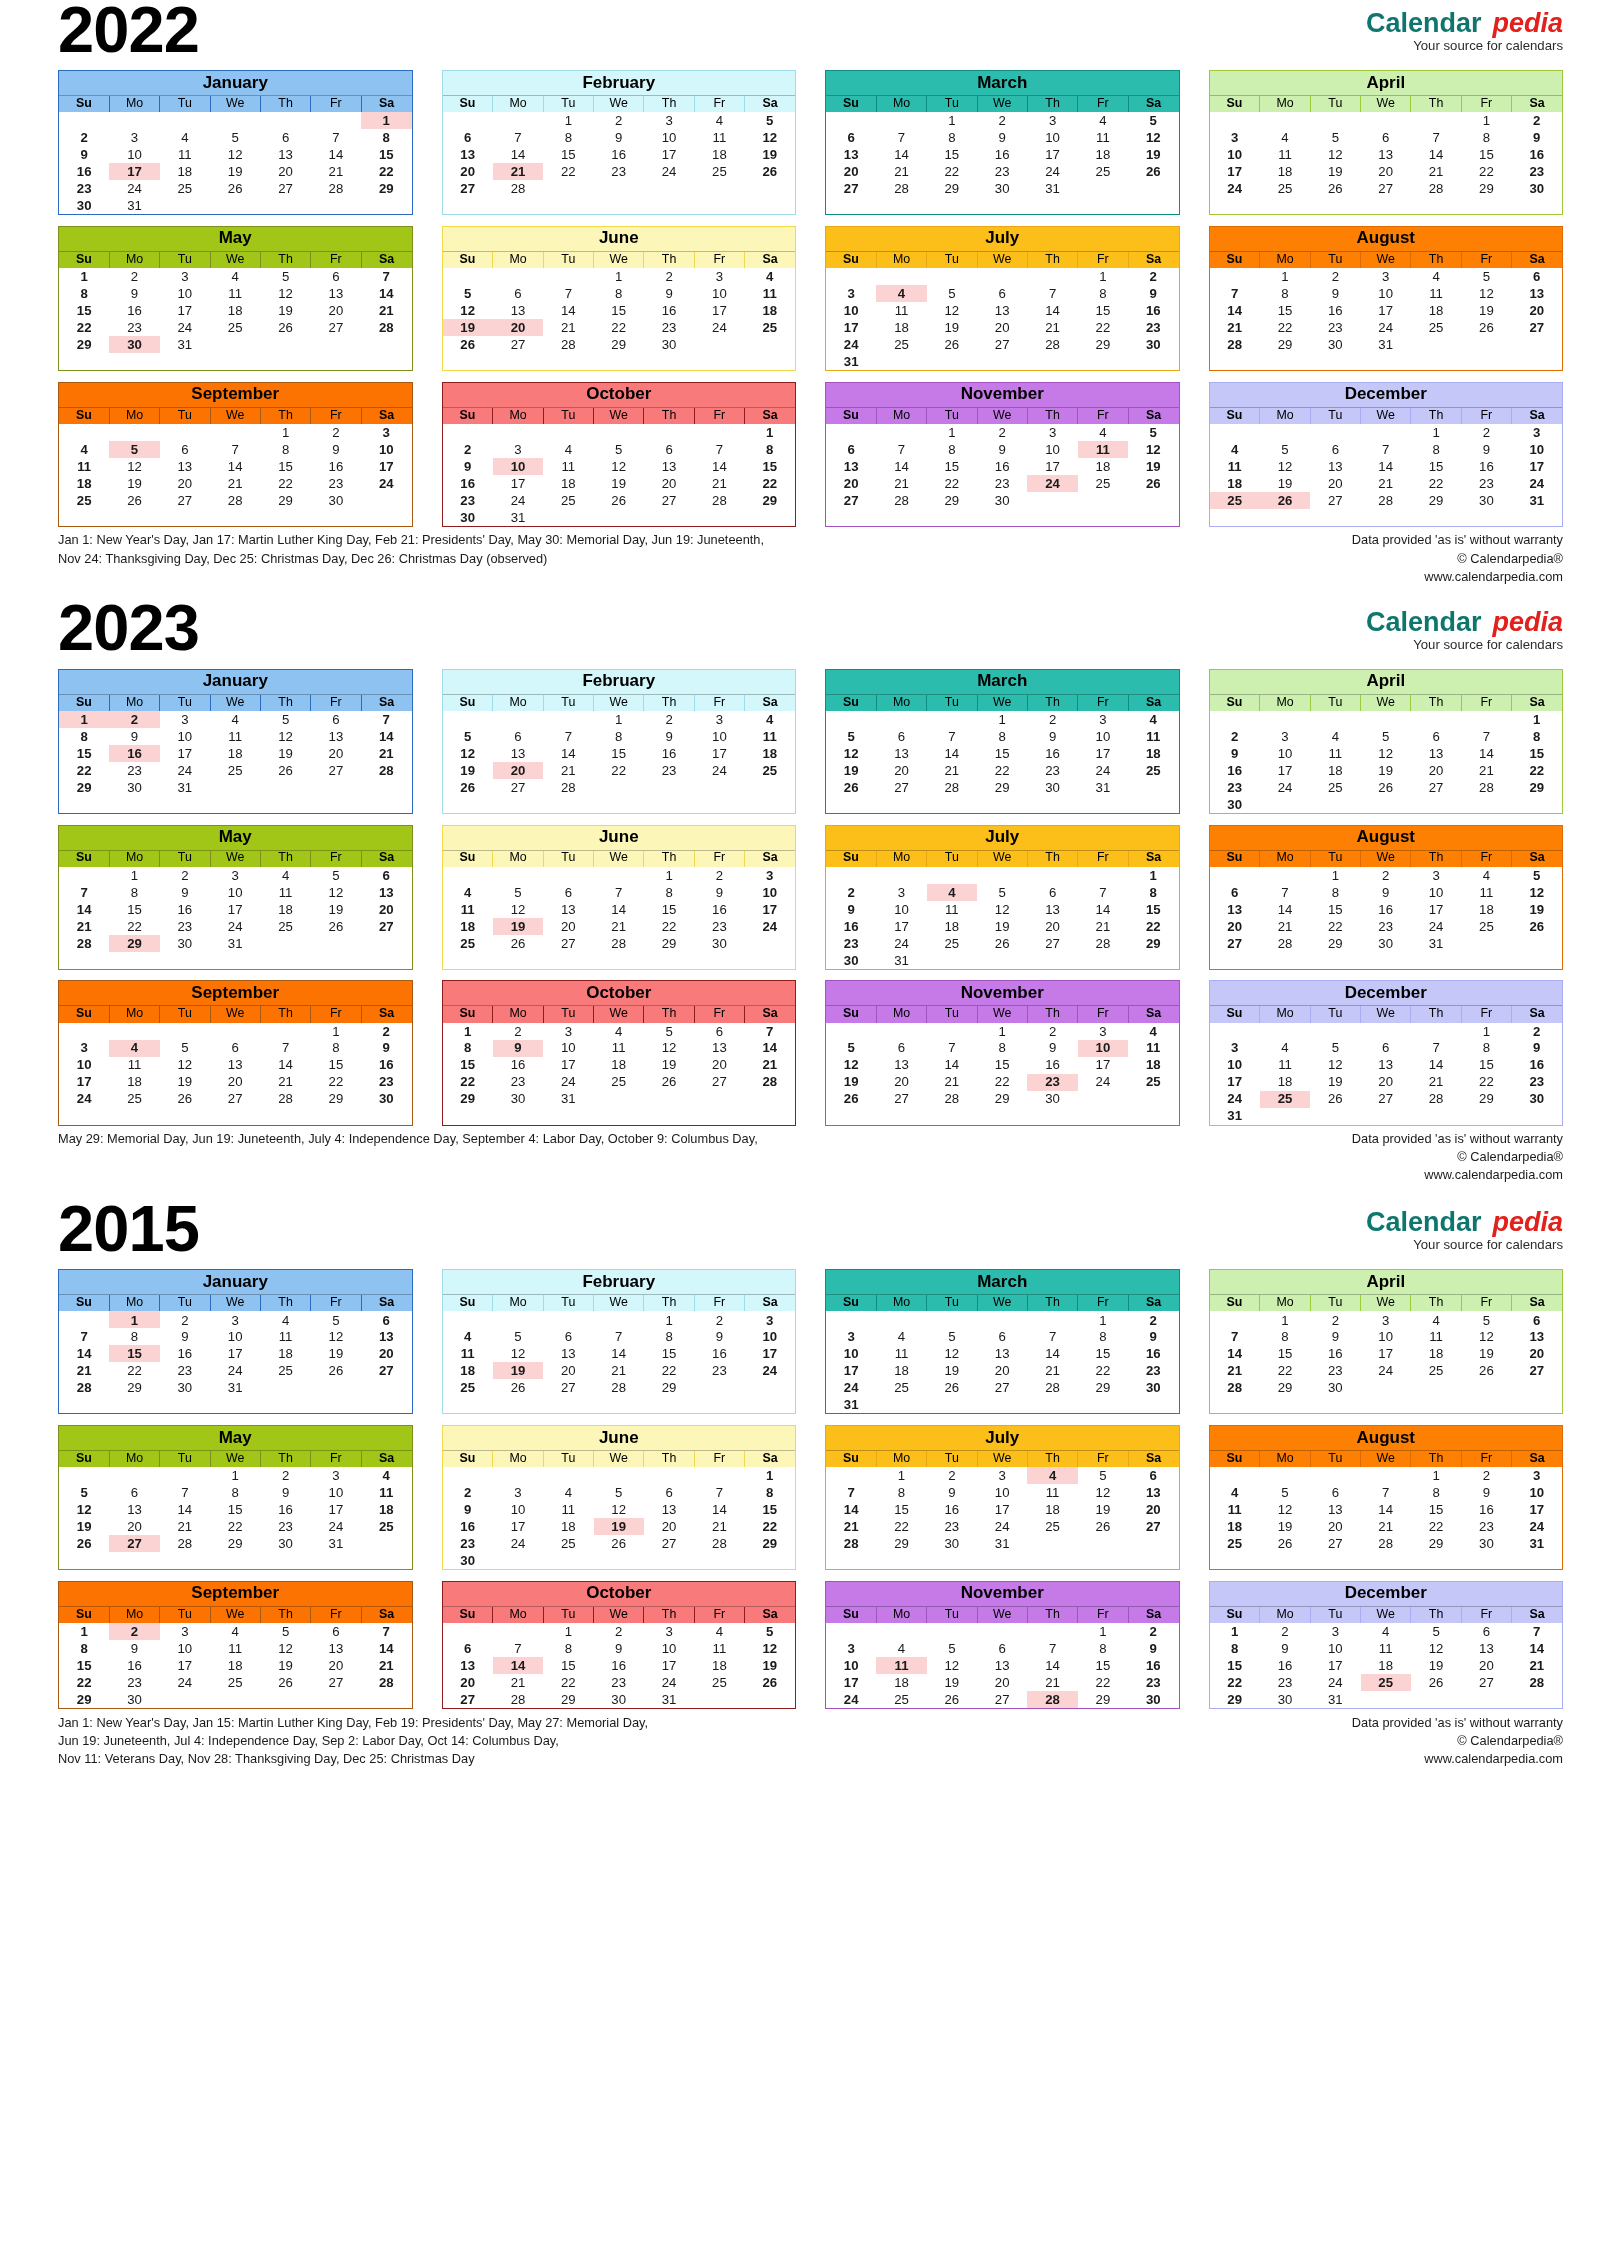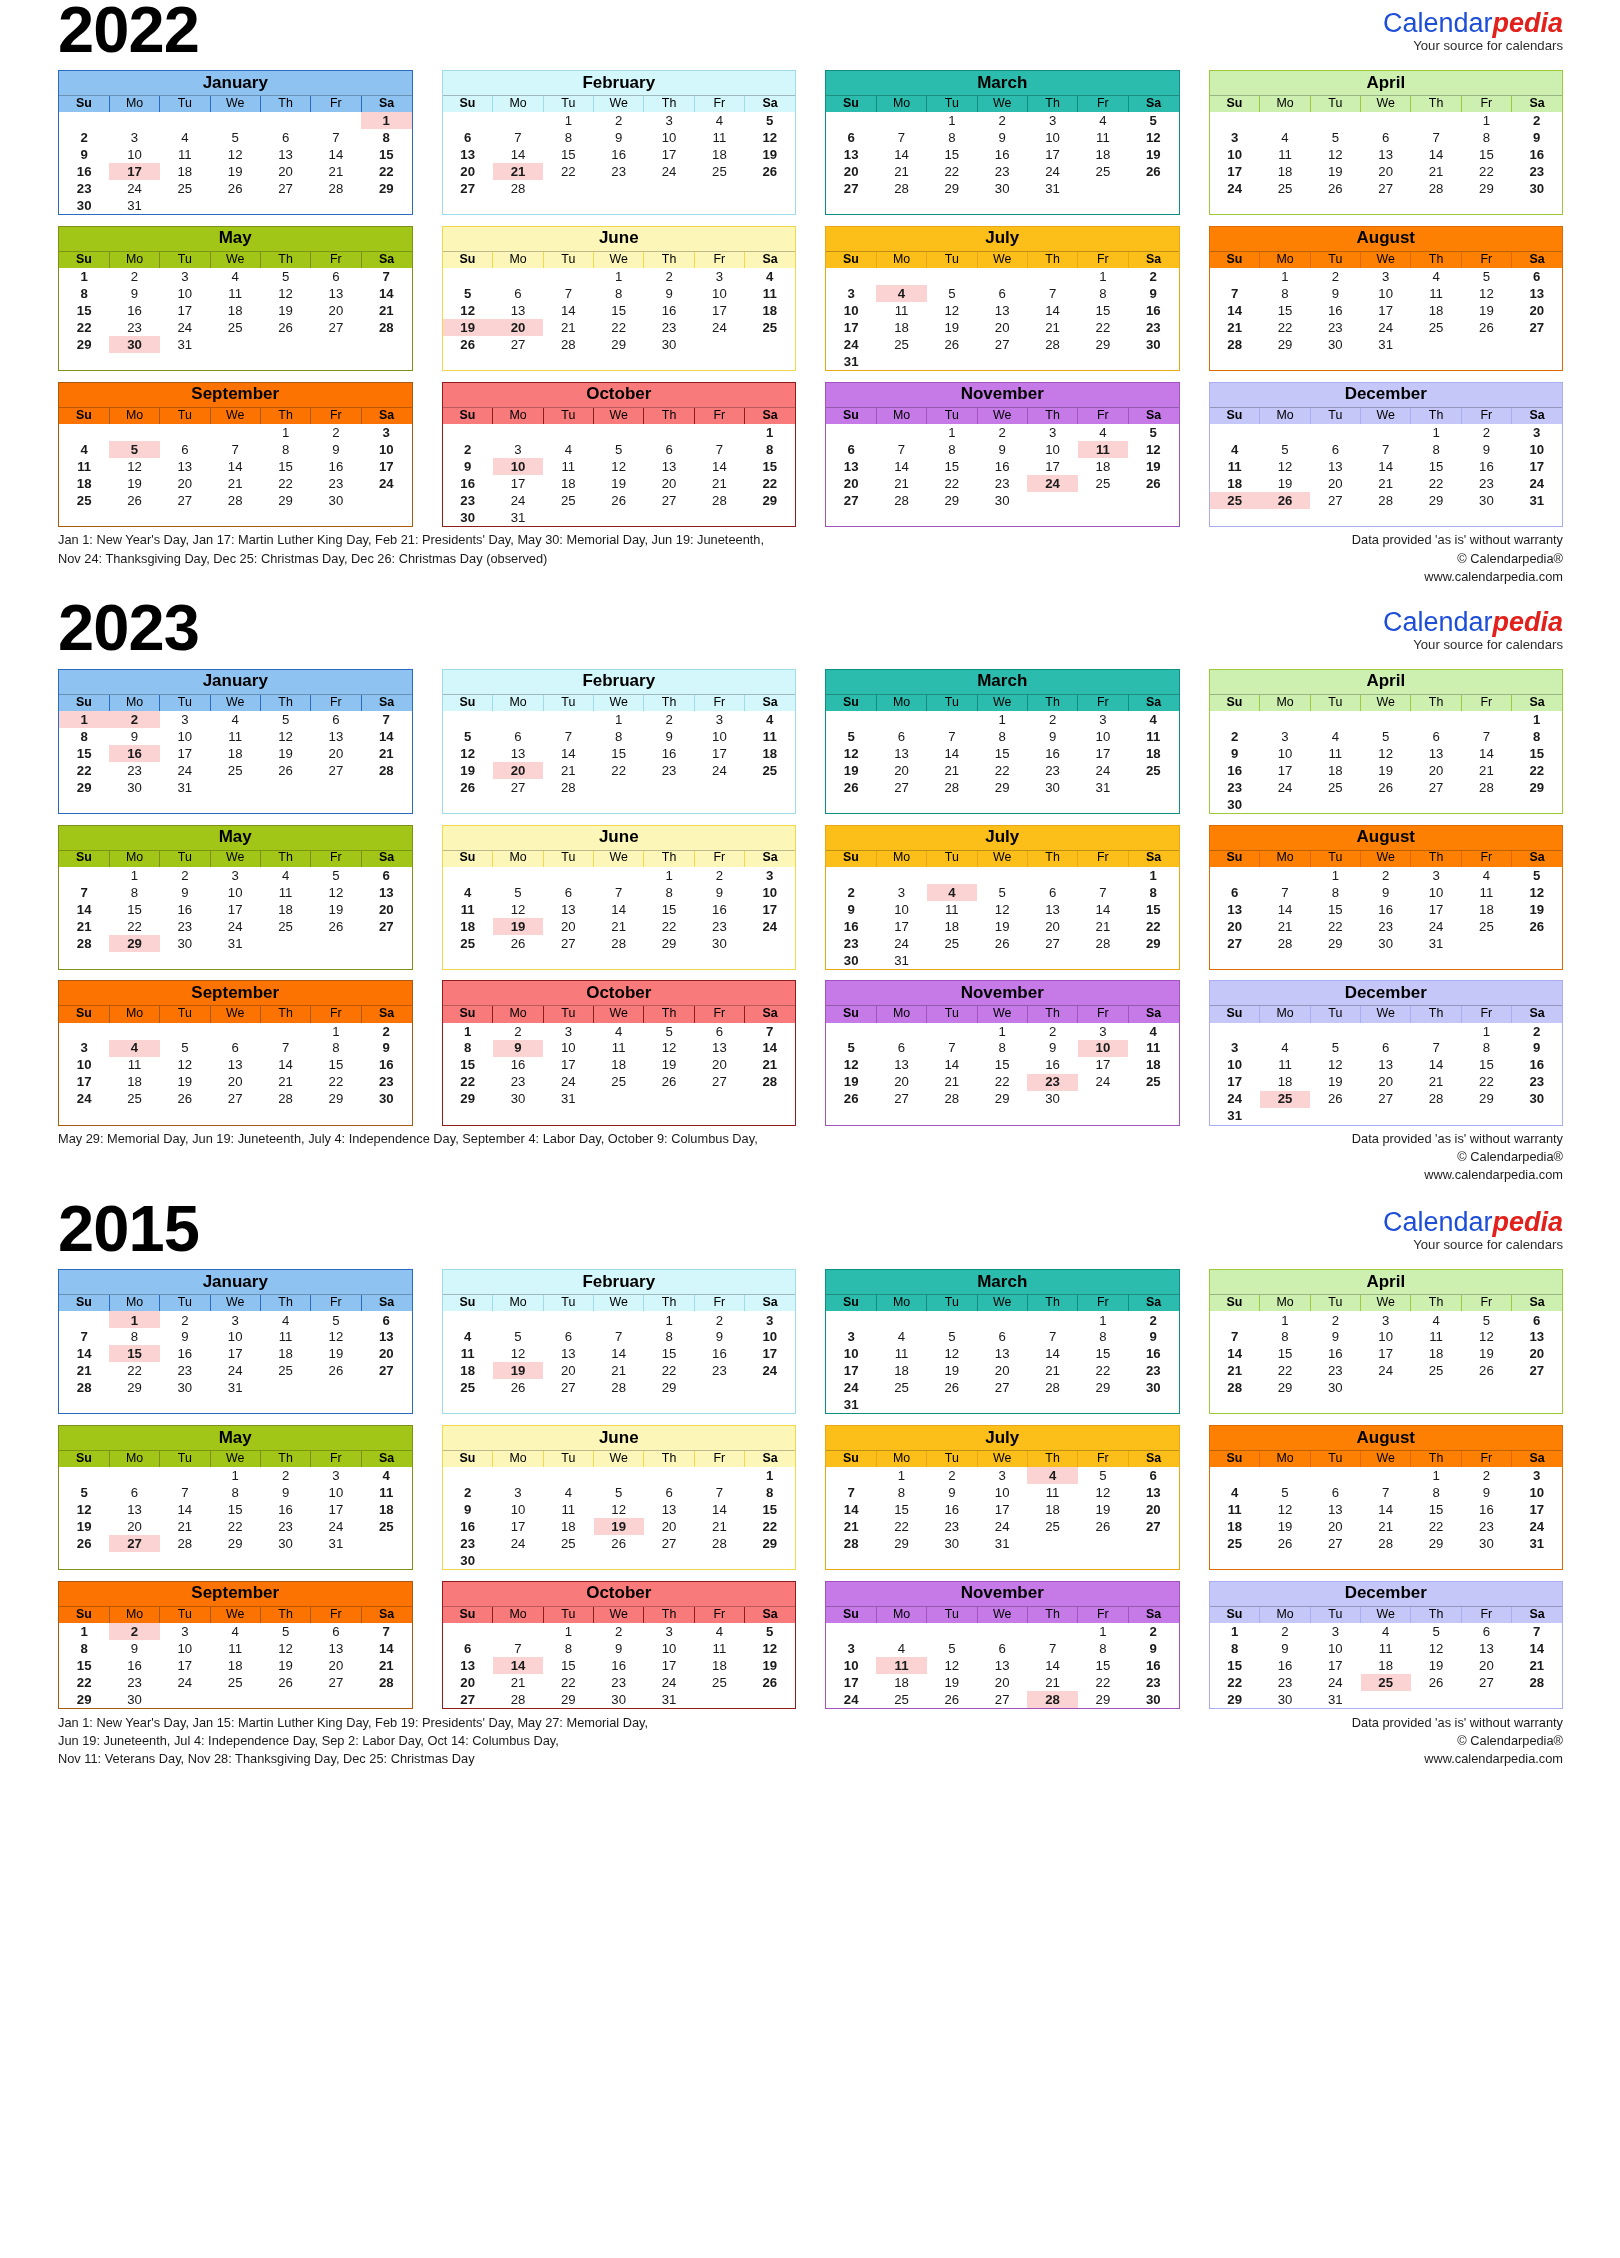--- a/index.html
+++ b/index.html
@@ -36,22 +36,22 @@
     position: absolute;
     right: 0;
     top: 8.8px;
     text-align: right;
   }
   .brand-name {
     font-size: 27px;
     line-height: 1.05;
     white-space: nowrap;
   }
-  .brand-name .b1 { color: #1d4ed8; font-weight: normal; }
-  .brand-name .b2 { color: #e2211c; font-weight: bold; font-style: italic; }
+  .brand-name .b1 { color: #0f766e; font-weight: bold; }
+  .brand-name .b2 { color: #e2211c; font-weight: bold; font-style: italic; margin-left: 11px; }
   .brand-tag {
     font-size: 13.2px;
     color: #2b2b2b;
     margin-top: 0.9px;
   }
   .months-grid {
     display: grid;
     grid-template-columns: repeat(4, 1fr);
     column-gap: 29px;
     row-gap: 10.6px;

